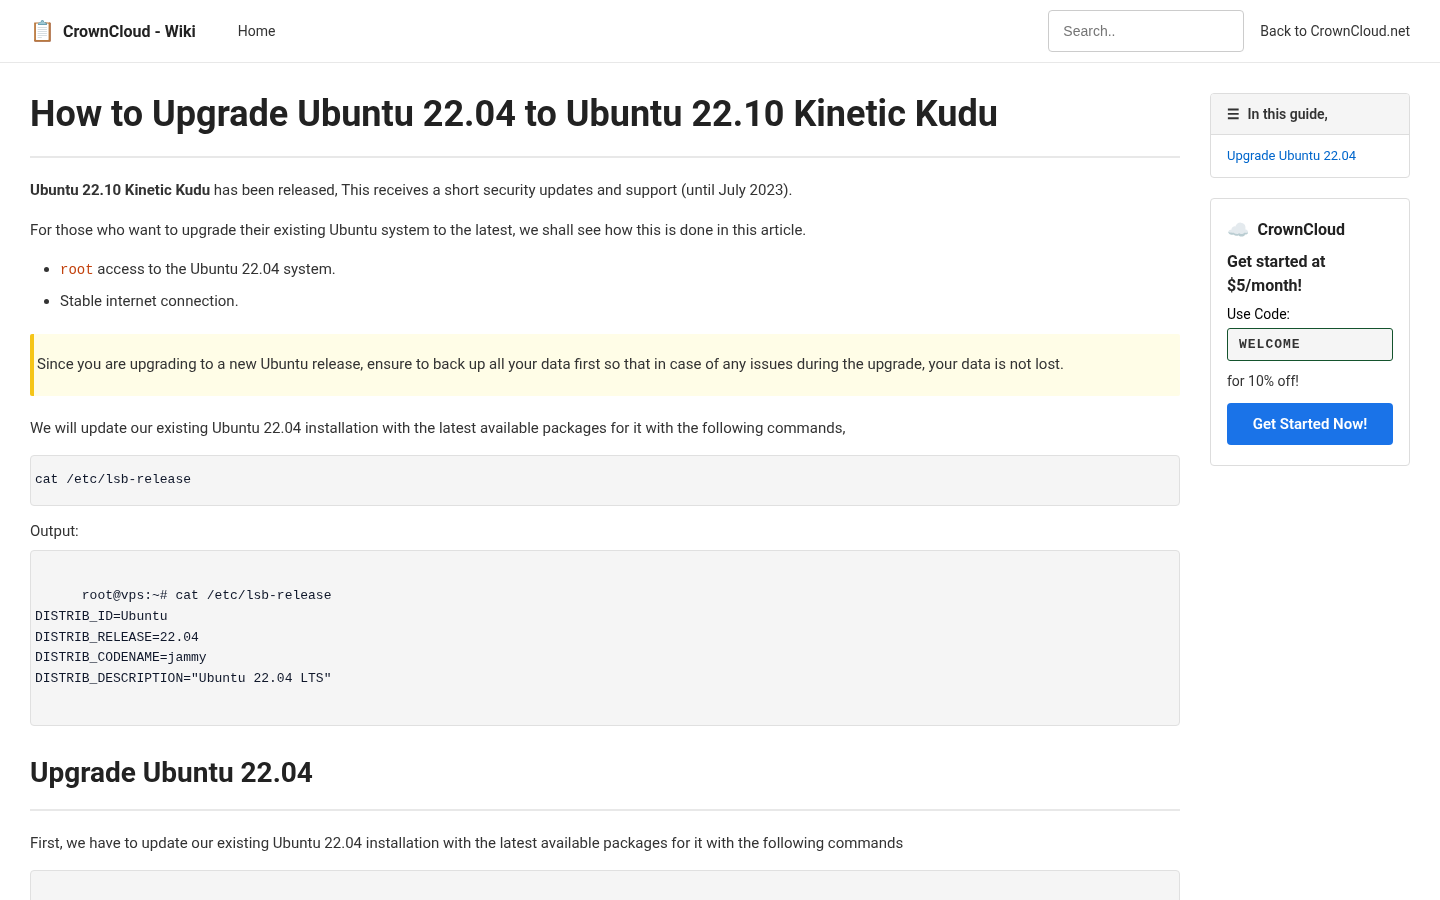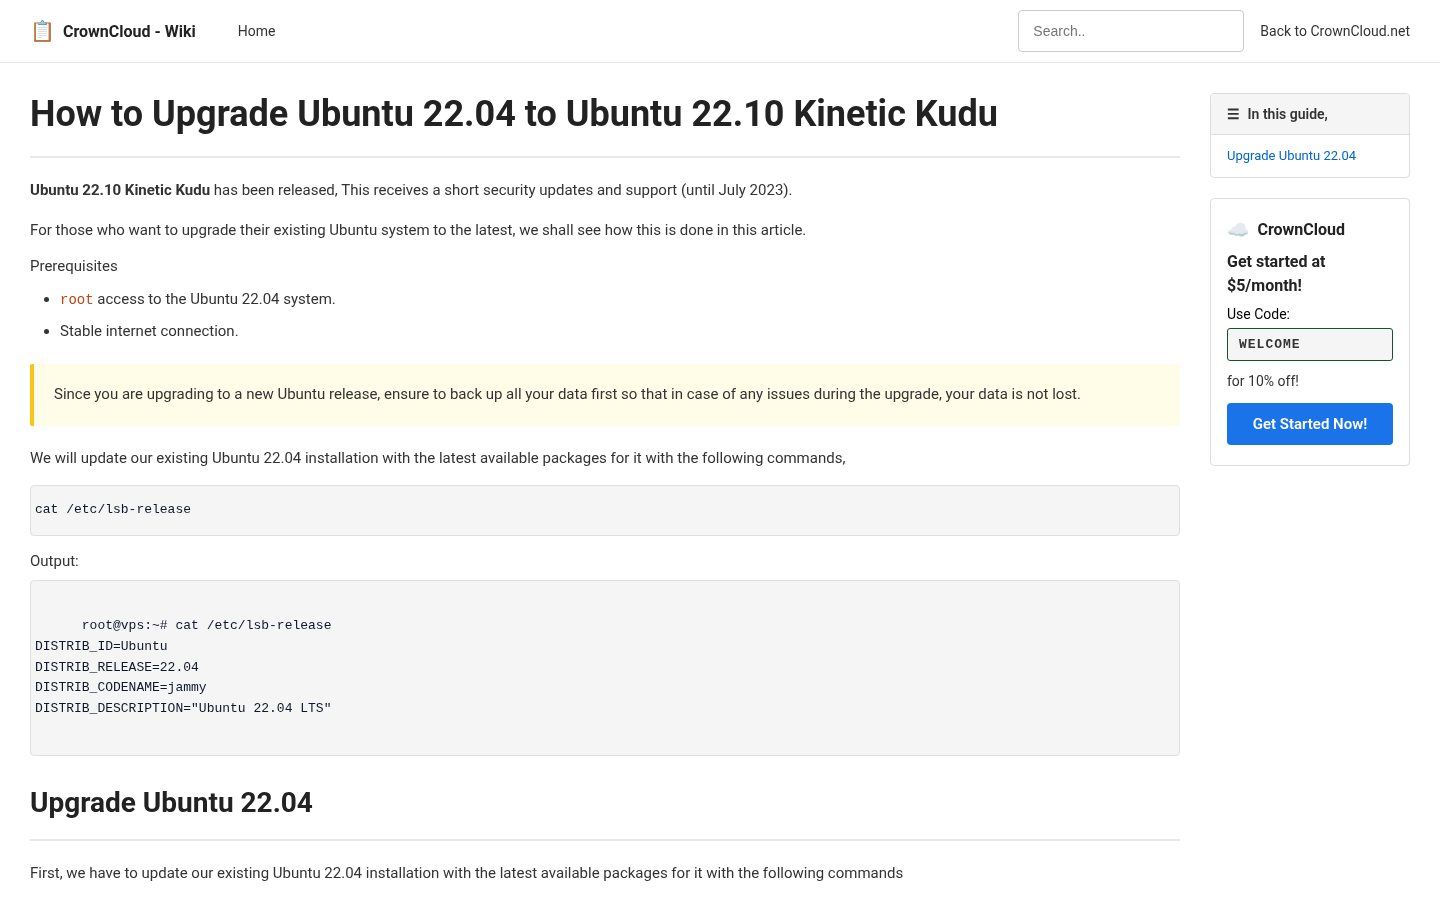--- a/index.html
+++ b/index.html
@@ -48,21 +48,21 @@
     .header-right {
       display: flex;
       align-items: center;
       gap: 16px;
     }
     .search-input {
       padding: 12px 14px;
       border: 1px solid #ccc;
       border-radius: 4px;
       font-size: 14px;
-      width: 226px;
+      width: 196px;
       color: #aaa;
       outline: none;
     }
     .back-link {
       font-size: 14px;
       color: #333;
       text-decoration: none;
       white-space: nowrap;
     }
 
@@ -119,21 +119,21 @@
       margin-bottom: 20px;
     }
     .bullet-list li {
       margin-bottom: 6px;
       font-size: 15px;
       line-height: 1.7;
     }
     .warning-box {
       background: #fffde7;
       border-left: 4px solid #f5c518;
-      padding: 18px 20px;
+      padding: 18px 3px;
       margin: 20px 0;
       font-size: 15px;
       line-height: 1.7;
       color: #333;
       border-radius: 2px;
     }
     .update-text {
       font-size: 15px;
       color: #333;
       margin-bottom: 14px;
@@ -282,21 +282,20 @@
 
   <main class="main-content">
     <h1 class="page-title">How to Upgrade Ubuntu 22.04 to Ubuntu 22.10 Kinetic Kudu</h1>
     <hr class="divider">
 
     <p class="intro-text">
       <span class="bold-text">Ubuntu 22.10 Kinetic Kudu</span><span> has been released, This receives a short security updates and support (until July 2023).</span>
     </p>
     <p class="intro-text">For those who want to upgrade their existing Ubuntu system to the latest, we shall see how this is done in this article.</p>
 
-    <p class="prerequisites-heading">Prerequisites</p>
     <ul class="bullet-list">
       <li>
         <span class="code-inline">root</span><span> access to the Ubuntu 22.04 system.</span>
       </li>
       <li>Stable internet connection.</li>
     </ul>
 
     <div class="warning-box">
       <span>Since you are upgrading to a new Ubuntu release, ensure to back up all your data first so that in case of any issues during the upgrade, your data is not lost.</span>
     </div>

